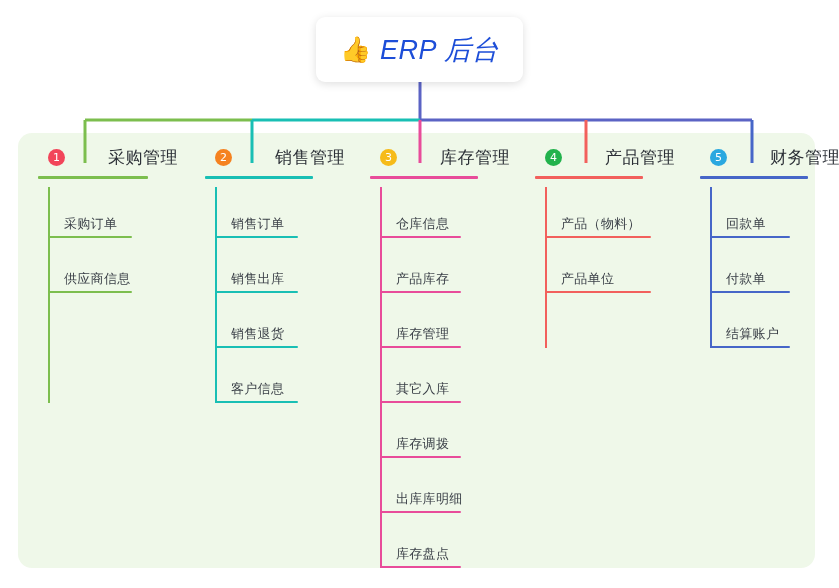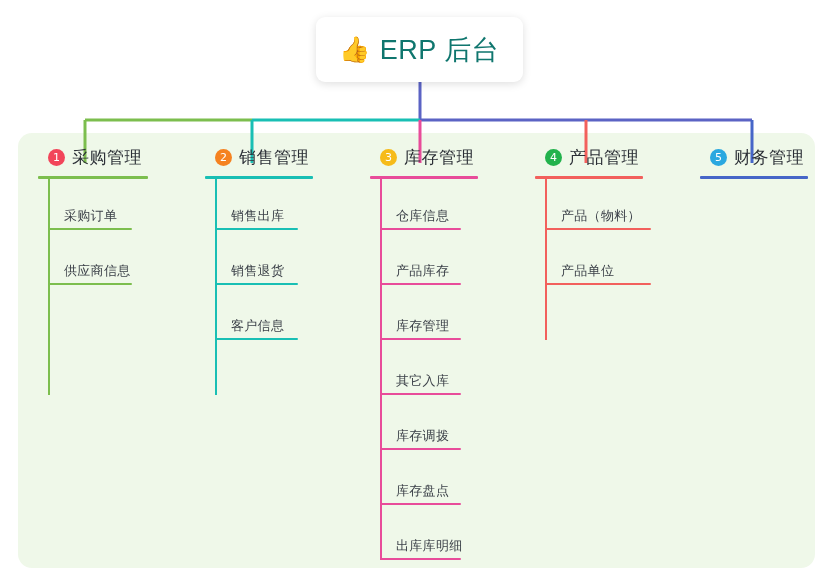--- a/index.html
+++ b/index.html
@@ -47,23 +47,24 @@
     justify-content: center;
     gap: 9px;
   }
   .root-emoji {
     font-size: 25px;
     line-height: 1;
     display: inline-block;
   }
   .root-title {
     font-size: 27px;
-    color: #0f766e;
+    color: #1d4ed8;
     letter-spacing: 0.5px;
     white-space: nowrap;
+    font-style: italic;
   }
 
   
   #wires {
     position: absolute;
     left: 0; top: 0;
     width: 839px;
     height: 588px;
     pointer-events: none;
   }
@@ -89,30 +90,31 @@
     font-size: 11px;
     line-height: 17px;
     text-align: center;
     flex: 0 0 auto;
     font-family: "DejaVu Sans", sans-serif;
   }
   .col-title {
     font-size: 17px;
     color: #2b2f36;
     letter-spacing: 0.5px;
+    margin-left: 36px;
   }
   .col-rule {
     height: 3px;
     margin-top: 7px;
     border-radius: 1px;
   }
 
   .leaves {
     position: relative;
-    margin-top: 0px;
+    margin-top: 8px;
     text-align: right;
   }
   .spine {
     position: absolute;
     left: 10px;
     top: 0;
     width: 2px;
   }
   .leaf {
     position: relative;
@@ -180,20 +182,24 @@
       </div>
       <div class="col" style="left: 205px;">
         <div class="col-head">
           <span class="badge" style="background: rgb(245, 130, 32);">2</span>
           <span class="col-title">销售管理</span>
         </div>
         <div class="col-rule" style="background: rgb(25, 191, 180); width: 108px;"></div>
         <div class="leaves" style="height: 220px;">
           <div class="spine" style="background: rgb(25, 191, 180); height: 216px;"></div>
           <div class="leaf">
+            <div class="leaf-text">销售订单</div>
+            <div class="leaf-rule" style="background: rgb(25, 191, 180); width: 83px;"></div>
+          </div>
+          <div class="leaf">
             <div class="leaf-text">销售出库</div>
             <div class="leaf-rule" style="background: rgb(25, 191, 180); width: 83px;"></div>
           </div>
           <div class="leaf">
             <div class="leaf-text">销售退货</div>
             <div class="leaf-rule" style="background: rgb(25, 191, 180); width: 83px;"></div>
           </div>
           <div class="leaf">
             <div class="leaf-text">客户信息</div>
             <div class="leaf-rule" style="background: rgb(25, 191, 180); width: 83px;"></div>
@@ -222,25 +228,25 @@
           </div>
           <div class="leaf">
             <div class="leaf-text">其它入库</div>
             <div class="leaf-rule" style="background: rgb(232, 76, 154); width: 81px;"></div>
           </div>
           <div class="leaf">
             <div class="leaf-text">库存调拨</div>
             <div class="leaf-rule" style="background: rgb(232, 76, 154); width: 81px;"></div>
           </div>
           <div class="leaf">
+            <div class="leaf-text">出库库明细</div>
+            <div class="leaf-rule" style="background: rgb(232, 76, 154); width: 81px;"></div>
+          </div>
+          <div class="leaf">
             <div class="leaf-text">库存盘点</div>
-            <div class="leaf-rule" style="background: rgb(232, 76, 154); width: 81px;"></div>
-          </div>
-          <div class="leaf">
-            <div class="leaf-text">出库库明细</div>
             <div class="leaf-rule" style="background: rgb(232, 76, 154); width: 81px;"></div>
           </div>
         </div>
       </div>
       <div class="col" style="left: 535px;">
         <div class="col-head">
           <span class="badge" style="background: rgb(34, 178, 76);">4</span>
           <span class="col-title">产品管理</span>
         </div>
         <div class="col-rule" style="background: rgb(242, 96, 92); width: 108px;"></div>
@@ -255,16 +261,31 @@
             <div class="leaf-rule" style="background: rgb(242, 96, 92); width: 106px;"></div>
           </div>
         </div>
       </div>
       <div class="col" style="left: 700px;">
         <div class="col-head">
           <span class="badge" style="background: rgb(42, 168, 224);">5</span>
           <span class="col-title">财务管理</span>
         </div>
         <div class="col-rule" style="background: rgb(70, 102, 200); width: 108px;"></div>
+        <div class="leaves" style="height: 165px;">
+          <div class="spine" style="background: rgb(70, 102, 200); height: 161px;"></div>
+          <div class="leaf">
+            <div class="leaf-text">回款单</div>
+            <div class="leaf-rule" style="background: rgb(70, 102, 200); width: 80px;"></div>
+          </div>
+          <div class="leaf">
+            <div class="leaf-text">付款单</div>
+            <div class="leaf-rule" style="background: rgb(70, 102, 200); width: 80px;"></div>
+          </div>
+          <div class="leaf">
+            <div class="leaf-text">结算账户</div>
+            <div class="leaf-rule" style="background: rgb(70, 102, 200); width: 80px;"></div>
+          </div>
+        </div>
       </div>
     </div>
 
 </div>
 
 </body></html>

